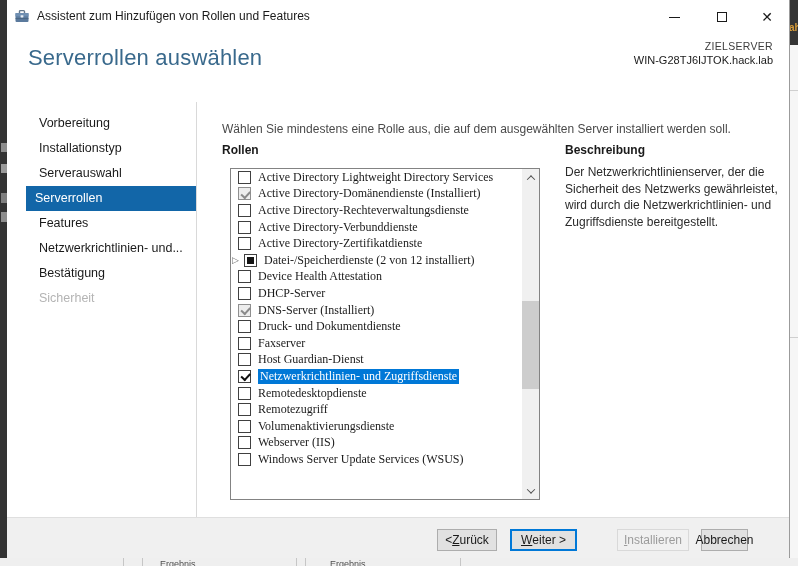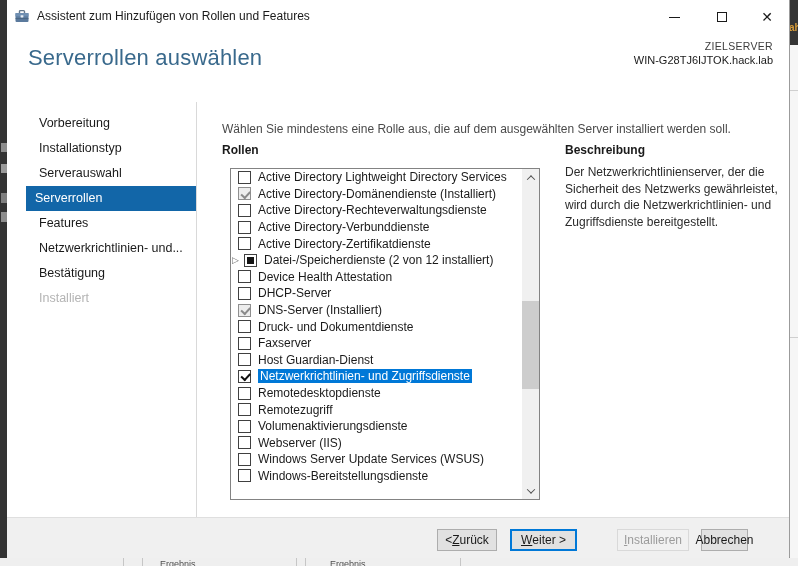--- a/index.html
+++ b/index.html
@@ -63,21 +63,21 @@
   .row { position:relative; display:flex; align-items:center; height:16.6px; padding-left:7px; font-size:12px; color:#1a1a1a; white-space:nowrap; }
   .row.expandable { padding-left:13px; }
   .expander { position:absolute; left:1px; top:3px; font-size:9px; color:#6d6d6d; }
   .cb { position:relative; flex:none; width:13px; height:13px; border:1px solid #404040; background:#fff; }
   .cb.checked::after { content:""; position:absolute; left:1.5px; top:2.5px; width:7px; height:3.5px;
        border-left:2px solid #101010; border-bottom:2px solid #101010; transform:rotate(-47deg); }
   .cb.checked-disabled { background:#ededed; border-color:#8f8f8f; }
   .cb.checked-disabled::after { content:""; position:absolute; left:1.5px; top:2.5px; width:7px; height:3.5px;
        border-left:2px solid #8a8a8a; border-bottom:2px solid #8a8a8a; transform:rotate(-47deg); }
   .cb.indeterminate::after { content:""; position:absolute; left:2px; top:2px; width:7px; height:7px; background:#151515; }
-  .row .lbl { margin-left:7px; }
+  .row .lbl { margin-left:7px;font-family:Liberation Serif, serif; }
   .row.selected .lbl { background:#0078d7; color:#fff; padding:0 2px; margin-left:7px; }
 
   .scrollbar { position:absolute; top:0; right:0; width:17px; height:100%; background:#f0f0f0; }
   .sb-btn { position:absolute; left:0; width:17px; height:17px; display:flex; align-items:center; justify-content:center; }
   .sb-btn.up{ top:0; } .sb-btn.down{ bottom:0; }
   .chev-up { width:6px; height:6px; border-left:1px solid #505050; border-top:1px solid #505050; transform:rotate(45deg) translate(1px,1px); }
   .chev-down { width:6px; height:6px; border-right:1px solid #505050; border-bottom:1px solid #505050; transform:rotate(45deg) translate(-1px,-1px); }
   .sb-thumb { position:absolute; left:0; top:132px; width:17px; height:88px; background:#cdcdcd; }
 
   .description { position:absolute; left:558px; top:164px; width:220px; font-size:12px; line-height:16.5px; color:#2b2b2b; }
@@ -158,21 +158,21 @@
   <div class="step enabled">Serverauswahl</div>
 
   <div class="step selected">Serverrollen</div>
 
   <div class="step enabled">Features</div>
 
   <div class="step enabled">Netzwerkrichtlinien- und...</div>
 
   <div class="step enabled">Bestätigung</div>
 
-  <div class="step disabled">Installiert</div>
+  <div class="step disabled">Sicherheit</div>
 </nav>
 
     <div class="instruction">Wählen Sie mindestens eine Rolle aus, die auf dem ausgewählten Server installiert werden soll.</div>
     <div class="roles-label">Rollen</div>
     <div class="desc-label">Beschreibung</div>
 
     <div class="listbox">
       <div class="rows">
   <div class="row">
 
@@ -276,25 +276,20 @@
     <span class="cb unchecked"></span>
     <span class="lbl">Webserver (IIS)</span>
   </div>
 
   <div class="row">
 
     <span class="cb unchecked"></span>
     <span class="lbl">Windows Server Update Services (WSUS)</span>
   </div>
 
-  <div class="row">
-
-    <span class="cb unchecked"></span>
-    <span class="lbl">Windows-Bereitstellungsdienste</span>
-  </div>
 </div>
       <div class="scrollbar">
         <div class="sb-btn up">
             <i class="chev-up"></i>
           </div>
         <div class="sb-thumb"></div>
         <div class="sb-btn down">
             <i class="chev-down"></i>
           </div>
       </div>

